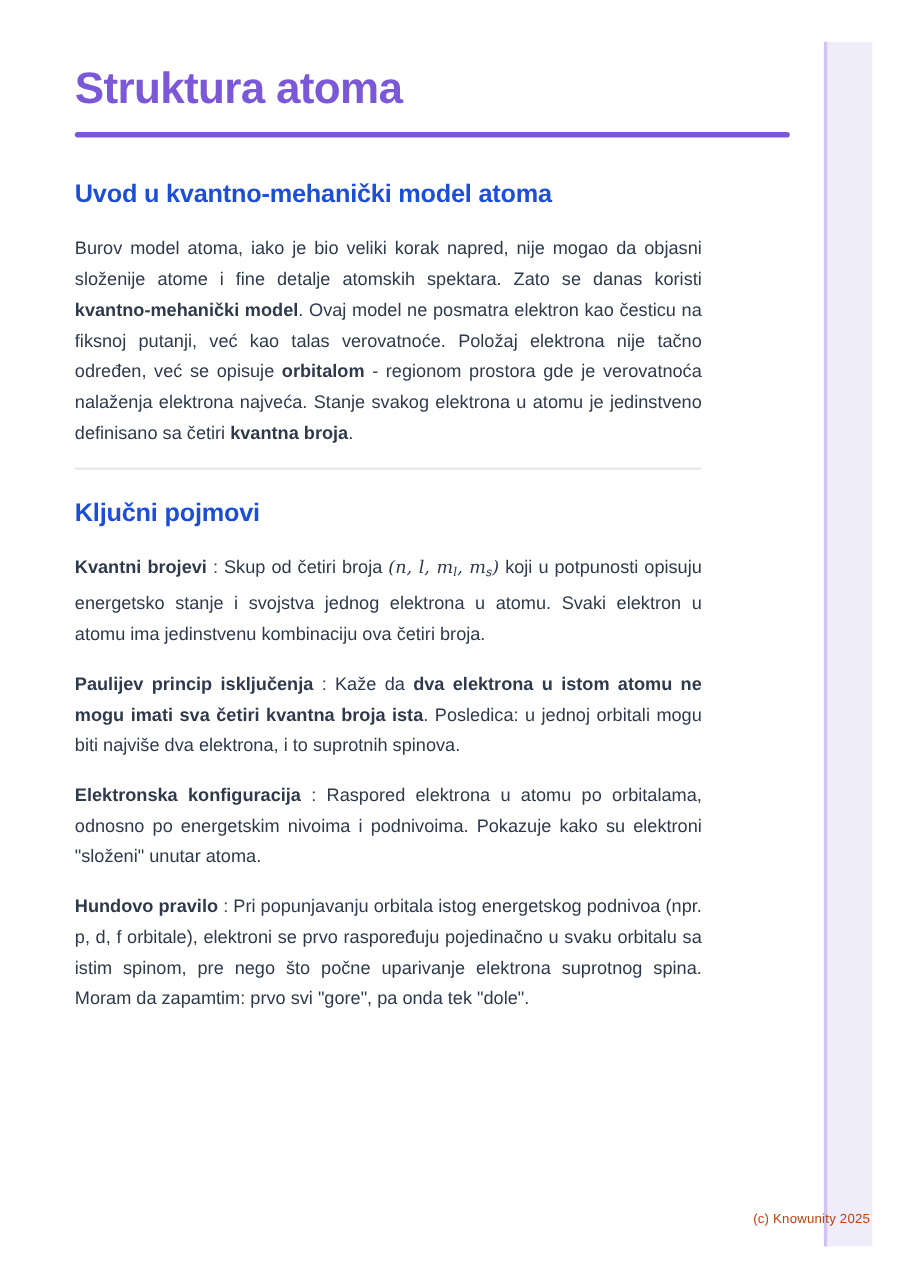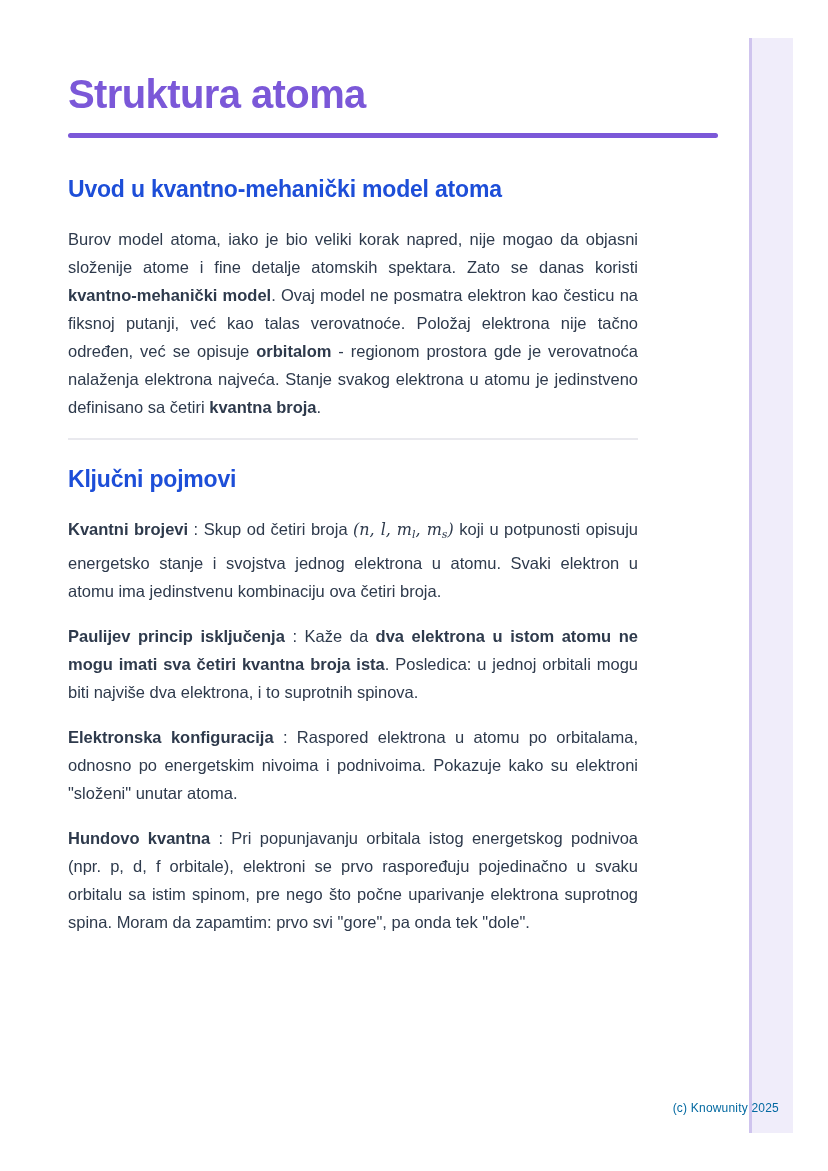--- a/index.html
+++ b/index.html
@@ -17,21 +17,21 @@
     top: 38px;
     width: 44px;
     height: 1095px;
     background: #F0EDFA;
     border-left: 3px solid #CFC4EE;
     box-sizing: border-box;
   }
   .content {
     position: absolute;
     left: 68px;
-    top: 72px;
+    top: 59px;
     width: 570px;
   }
   .page-title {
     margin: 0;
     font-size: 40px;
     font-weight: 800;
     letter-spacing: -0.6px;
     color: #7B58D8;
     line-height: 1.1;
   }
@@ -73,25 +73,25 @@
   }
   .seg-math-sub {
     font-family: "DejaVu Serif", serif;
     font-style: italic;
     font-size: 11px;
     vertical-align: -3px;
   }
   .footer {
     position: absolute;
     top: 1101px;
-    left: 4px;
+    left: 16px;
     width: 775px;
     text-align: right;
     font-size: 12px;
-    color: #0369a1;
+    color: #c2410c;
     letter-spacing: 0.2px;
   }
 </style>
 </head>
 <body>
 
 <div class="page">
 
   <div class="side-bar"></div>
 
@@ -110,19 +110,19 @@
 
     <h2 class="section-heading second">Ključni pojmovi</h2>
 
     <p class="para"><span class="seg-bold">Kvantni brojevi</span><span> : Skup od četiri broja </span><span class="seg-math">(n, l, m</span><span class="seg-math-sub">l</span><span class="seg-math">, m</span><span class="seg-math-sub">s</span><span class="seg-math">)</span><span> koji u potpunosti opisuju energetsko stanje i svojstva jednog elektrona u atomu. Svaki elektron u atomu ima jedinstvenu kombinaciju ova četiri broja.</span></p>
 
 
     <p class="para"><span class="seg-bold">Paulijev princip isključenja</span><span> : Kaže da </span><span class="seg-bold">dva elektrona u istom atomu ne mogu imati sva četiri kvantna broja ista</span><span>. Posledica: u jednoj orbitali mogu biti najviše dva elektrona, i to suprotnih spinova.</span></p>
 
     <p class="para"><span class="seg-bold">Elektronska konfiguracija</span><span> : Raspored elektrona u atomu po orbitalama, odnosno po energetskim nivoima i podnivoima. Pokazuje kako su elektroni "složeni" unutar atoma.</span></p>
 
-    <p class="para"><span class="seg-bold">Hundovo kvantna</span><span> : Pri popunjavanju orbitala istog energetskog podnivoa (npr. p, d, f orbitale), elektroni se prvo raspoređuju pojedinačno u svaku orbitalu sa istim spinom, pre nego što počne uparivanje elektrona suprotnog spina. </span><span class="seg-italic">Moram da zapamtim: prvo svi "gore", pa onda tek "dole".</span></p>
+    <p class="para"><span class="seg-bold">Hundovo pravilo</span><span> : Pri popunjavanju orbitala istog energetskog podnivoa (npr. p, d, f orbitale), elektroni se prvo raspoređuju pojedinačno u svaku orbitalu sa istim spinom, pre nego što počne uparivanje elektrona suprotnog spina. </span><span class="seg-italic">Moram da zapamtim: prvo svi "gore", pa onda tek "dole".</span></p>
 
   </div>
 
   <div class="footer">(c) Knowunity 2025</div>
 
 </div>
 
 </body></html>

